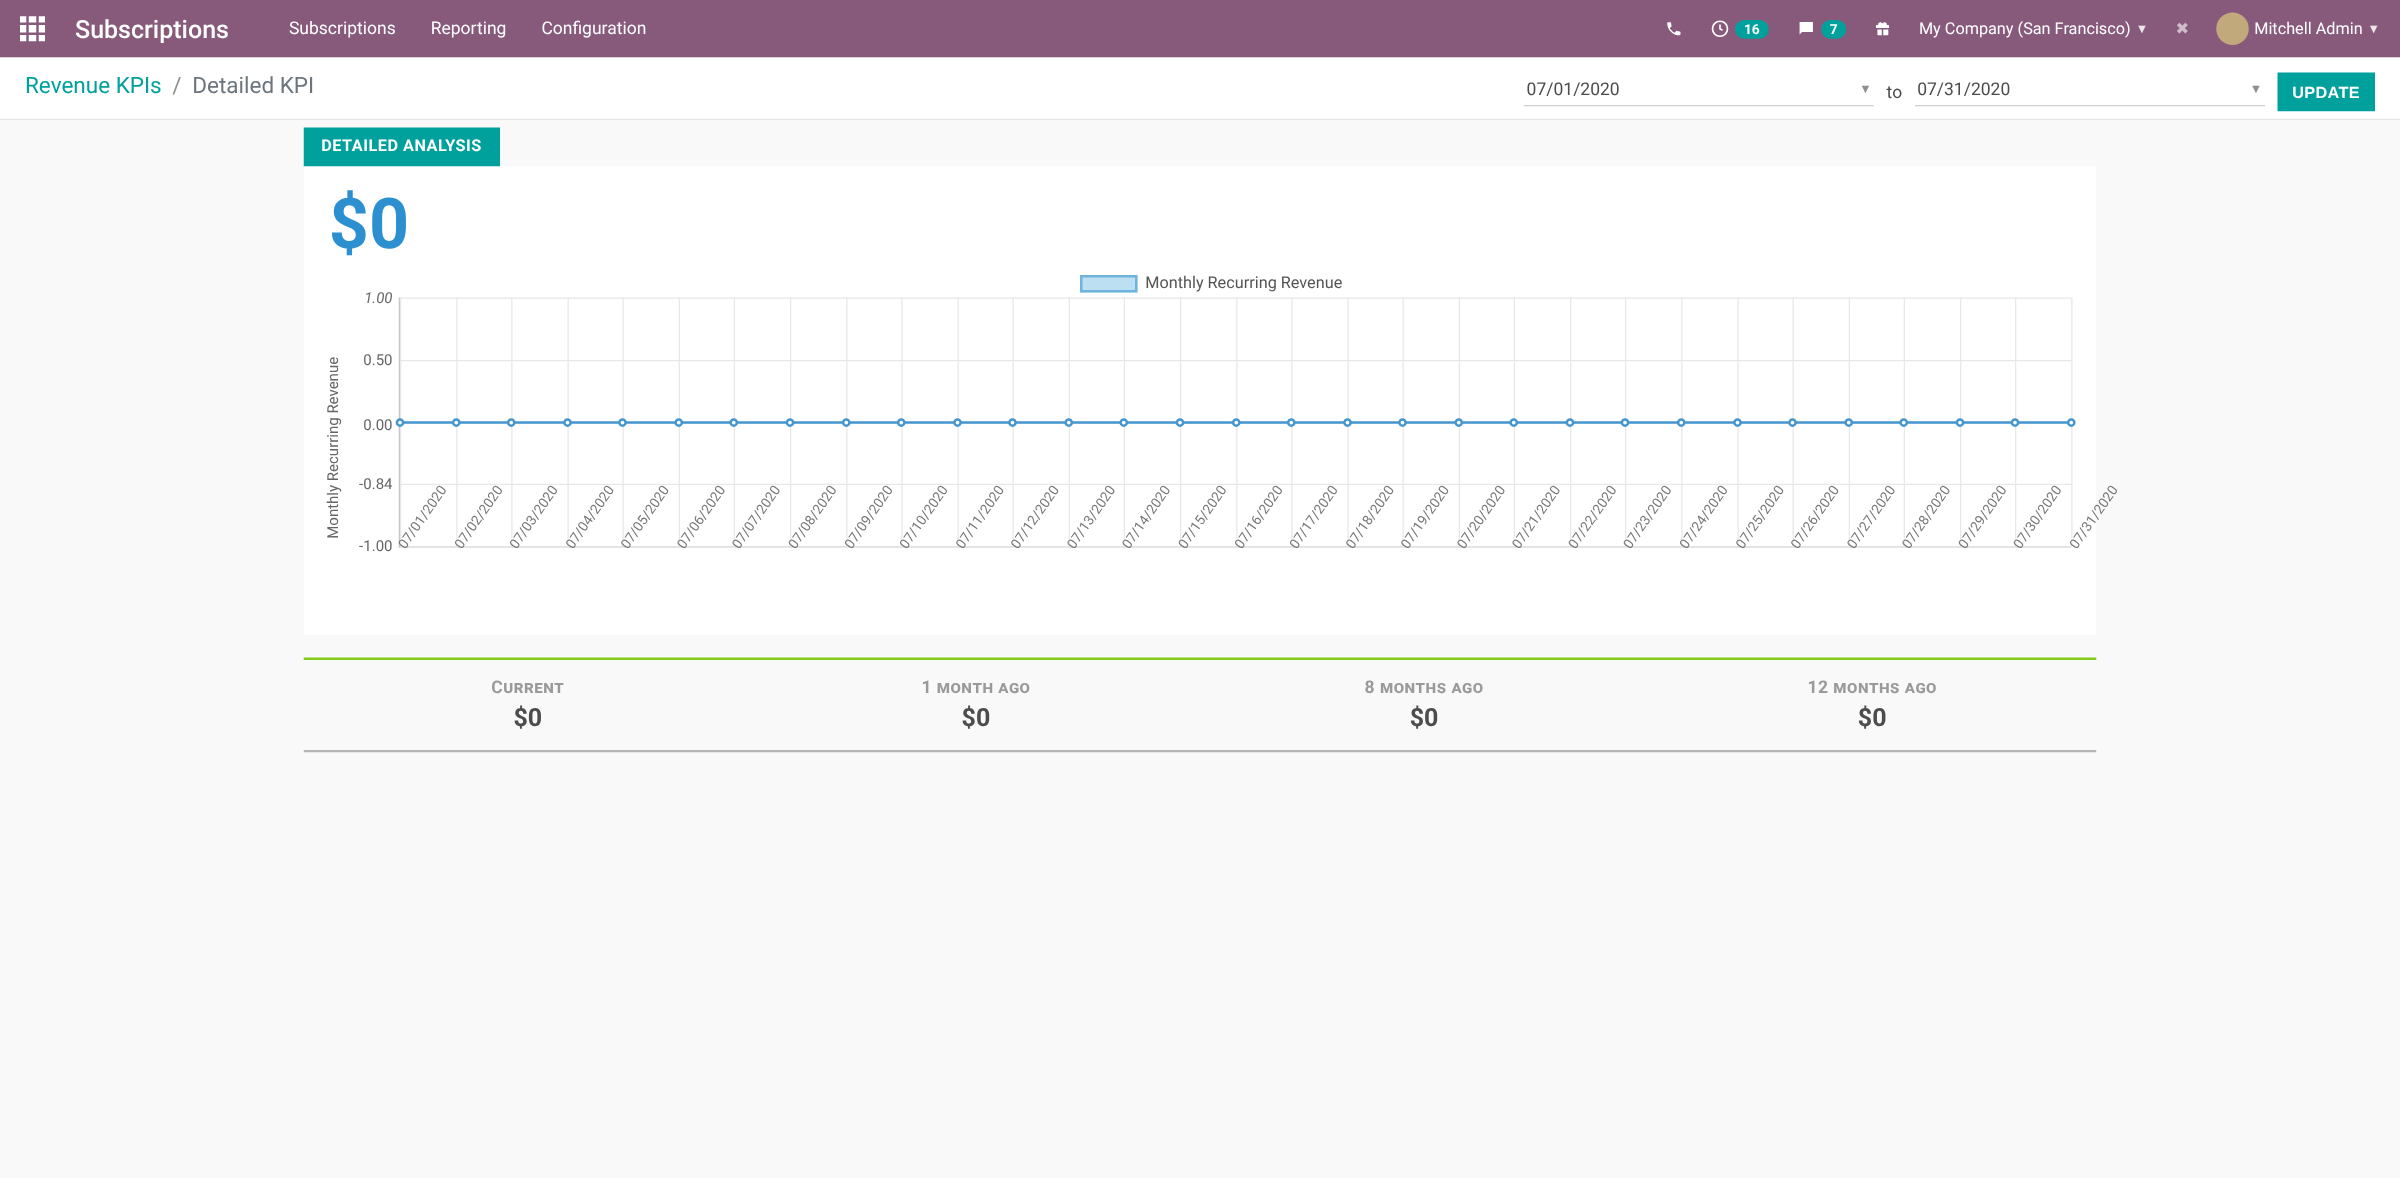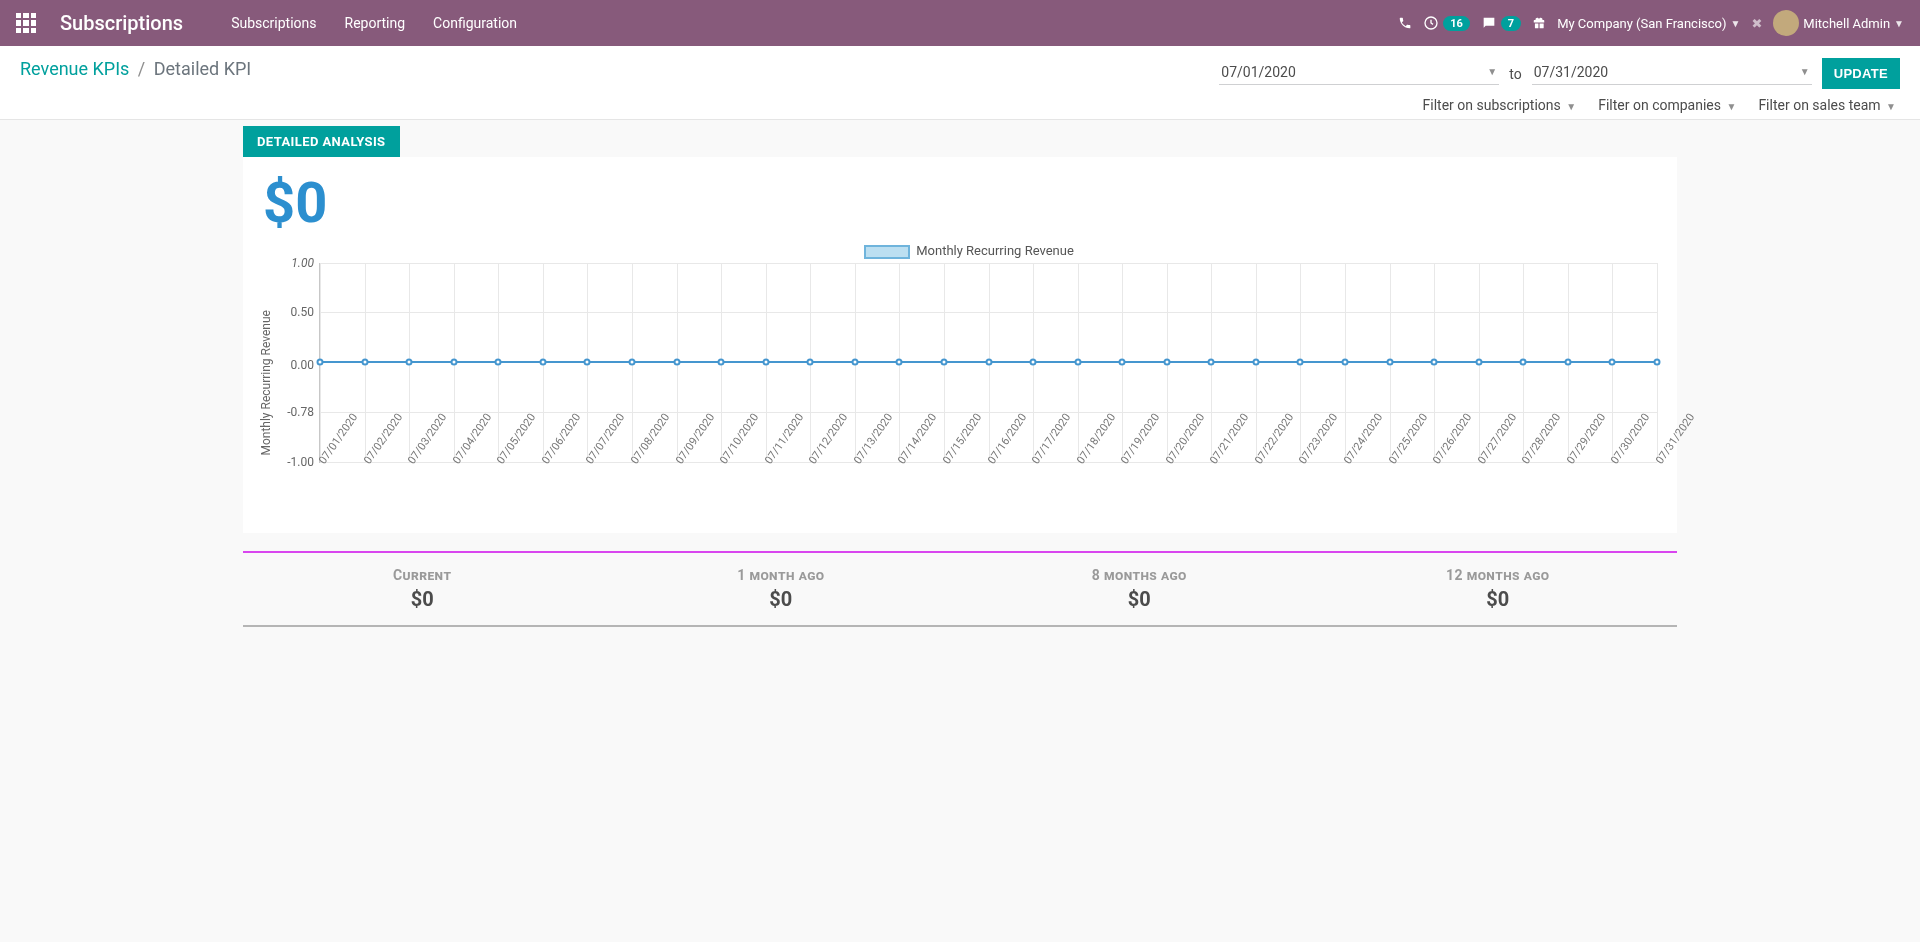--- a/index.html
+++ b/index.html
@@ -5,21 +5,21 @@
 * { box-sizing: border-box; margin: 0; padding: 0; }
 body { font-family: -apple-system, BlinkMacSystemFont, "Segoe UI", Roboto, Helvetica, Arial, sans-serif; background: #f9f9f9; color: #5b5b5b; font-size: 13px; }
 
 
 .navbar { background: #875A7B; color: #fff; height: 46px; display: flex; align-items: center; padding: 0 16px; }
 .nav-apps { width: 20px; height: 20px; display: grid; grid-template-columns: repeat(3,1fr); grid-template-rows: repeat(3,1fr); gap: 2px; cursor: pointer; margin-right: 24px;}
 .nav-apps span { background: #fff; }
 .brand { font-size: 20px; font-weight: 500; color: #fff; margin-right: 48px; }
 .nav-menu { display: flex; gap: 28px; }
 .nav-menu a { color: #fff; font-size: 14px; cursor: pointer; }
-.nav-right { margin-left: auto; display: flex; align-items: center; gap: 11px; }
+.nav-right { margin-left: auto; display: flex; align-items: center; gap: 22px; }
 .nav-right .b { display: flex; align-items: center; gap: 4px; cursor: pointer; }
 .badge { background: #00A09D; color:#fff; font-size:11px; font-weight:700; border-radius: 10px; padding: 1px 7px; }
 .caret { font-size: 10px; opacity:.85; }
 .avatar { width:26px; height:26px; border-radius:50%; background:#c2a97c; display:inline-block; }
 .muted { color: rgba(255,255,255,.6); }
 
 
 .cp { background:#fff; border-bottom:1px solid #e5e5e5; padding: 12px 20px 6px; display:flex; justify-content:space-between; align-items:flex-start; }
 .crumb { font-size: 18px; color:#6c757d;text-align:right; }
 .crumb a { color:#00A09D; cursor:pointer; }
@@ -48,21 +48,21 @@
 
 .plot { position:relative; height:200px; border-left:1px solid #c7c7c7; border-bottom:1px solid #c7c7c7; }
 .grid-h, .grid-v { position:absolute; background:#e8e8e8; }
 .grid-h { left:0; right:0; height:1px; }
 .grid-v { top:0; bottom:0; width:1px; }
 .tick-y { position:absolute; left:-40px; width:34px; text-align:right; font-size:12px; color:#666; transform:translateY(-50%); }
 .tick-x { position:absolute; bottom:-6px; font-size:11px; color:#777; transform-origin: left top; transform: translate(-4px, 4px) rotate(-55deg); white-space:nowrap; }
 .series-line { position:absolute; left:0; right:0; height:2px; background:#4596cf; transform:translateY(-50%); }
 .pt { position:absolute; width:7px; height:7px; border:2px solid #4596cf; background:#fff; border-radius:50%; transform:translate(-50%,-50%); }
 
-.hist { margin-top:18px; border-top:2px solid #d946ef; border-bottom:2px solid #b5b5b5; display:flex; }
+.hist { margin-top:18px; border-top:2px solid #84cc16; border-bottom:2px solid #b5b5b5; display:flex; }
 .hist .col { flex:1; text-align:center; padding:14px 0 14px; }
 .hist .lbl { font-variant: small-caps; letter-spacing:.4px; font-weight:700; color:#9a9a9a; font-size:14px; }
 .hist .val { font-weight:700; color:#4c4c4c; font-size:20px; margin-top:4px; }
 </style>
 </head>
 <body>
 
 <div class="navbar">
   <div class="nav-apps">
       <span></span>
@@ -130,43 +130,38 @@
         <span>07/01/2020</span>
         <span class="dd">▼</span>
       </div>
       <span class="to">to</span>
       <div class="date-in">
         <span>07/31/2020</span>
         <span class="dd">▼</span>
       </div>
       <button class="btn-update">UPDATE</button>
     </div>
-    <div class="filters">
-      <span class="f"><span>Filter on subscriptions</span> <span class="dd">▼</span></span>
-      <span class="f"><span>Filter on companies</span> <span class="dd">▼</span></span>
-      <span class="f"><span>Filter on sales team</span> <span class="dd">▼</span></span>
-    </div>
   </div>
 </div>
 
 <div class="page">
   <span class="tab">DETAILED ANALYSIS</span>
   <div class="card">
     <div class="big">$0</div>
 
     <div class="chart-wrap">
       <div class="ylab">Monthly Recurring Revenue</div>
       <div class="chart">
         <div class="legend"><span class="sw"></span><span>Monthly Recurring Revenue</span></div>
         <div style="position:relative; padding:0 6px 60px 44px;">
           <div class="plot" id="plot">
               <div class="grid-h" style="top: 199px;"></div>
               <div class="tick-y" style="top: 199px;">-1.00</div>
               <div class="grid-h" style="top: 149.25px;"></div>
-              <div class="tick-y" style="top: 149.25px;">-0.78</div>
+              <div class="tick-y" style="top: 149.25px;">-0.84</div>
               <div class="grid-h" style="top: 99.5px;"></div>
               <div class="tick-y" style="top: 102px;">0.00</div>
               <div class="grid-h" style="top: 49.75px;"></div>
               <div class="tick-y" style="top: 49.75px;">0.50</div>
               <div class="grid-h" style="top: 0px;"></div>
               <div class="tick-y" style="top: 0px; font-style: italic;">1.00</div>
               <div class="series-line" style="top: 99.5px;"></div>
               <div class="grid-v" style="left: 0px;"></div>
               <div class="tick-x" style="left: 0px;">07/01/2020</div>
               <div class="pt" style="left: 0px; top: 99.5px;"></div>

